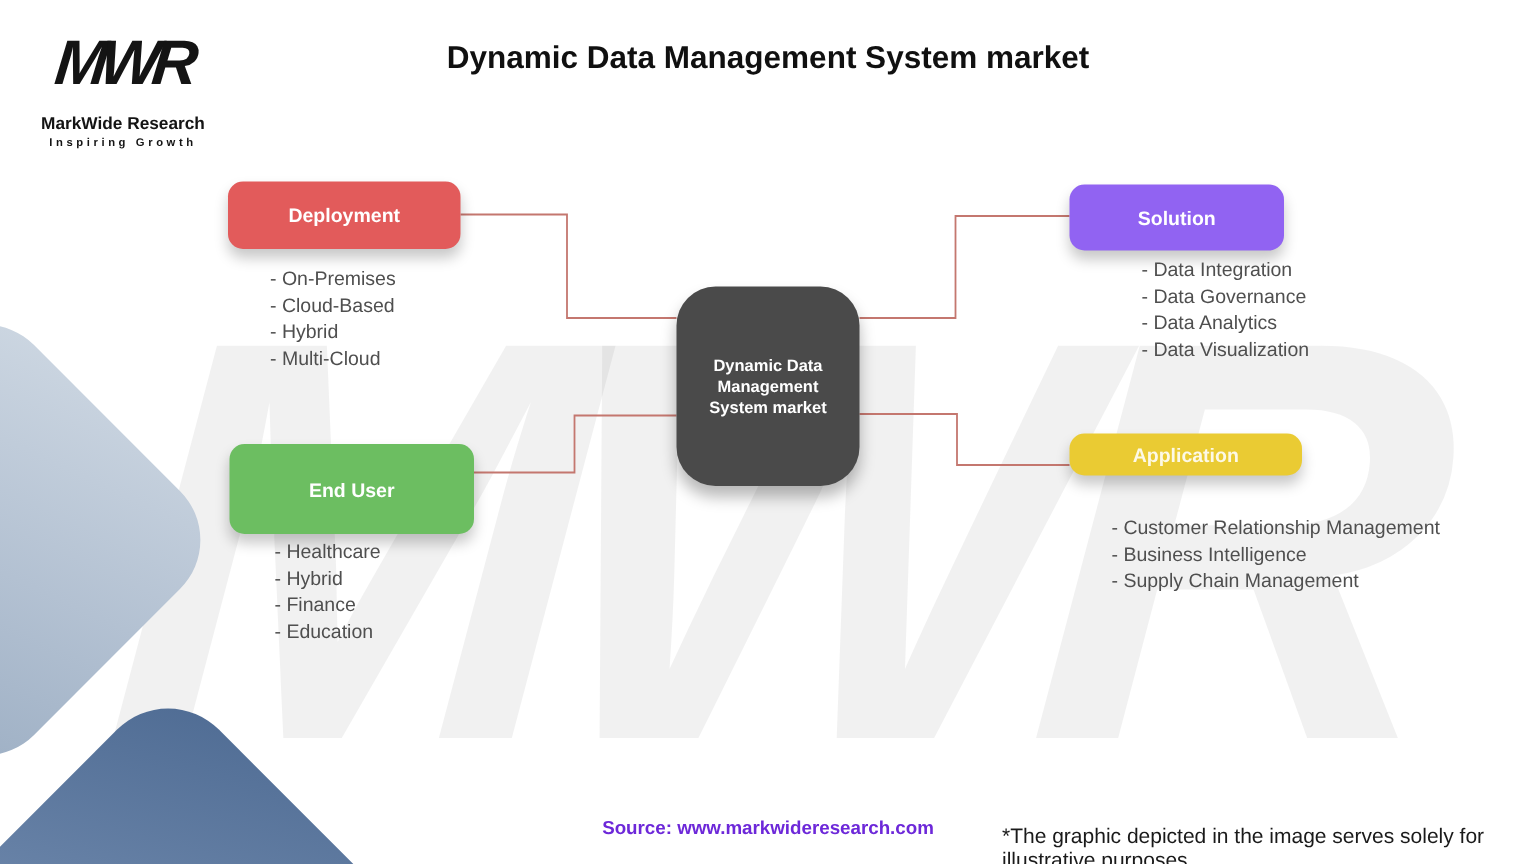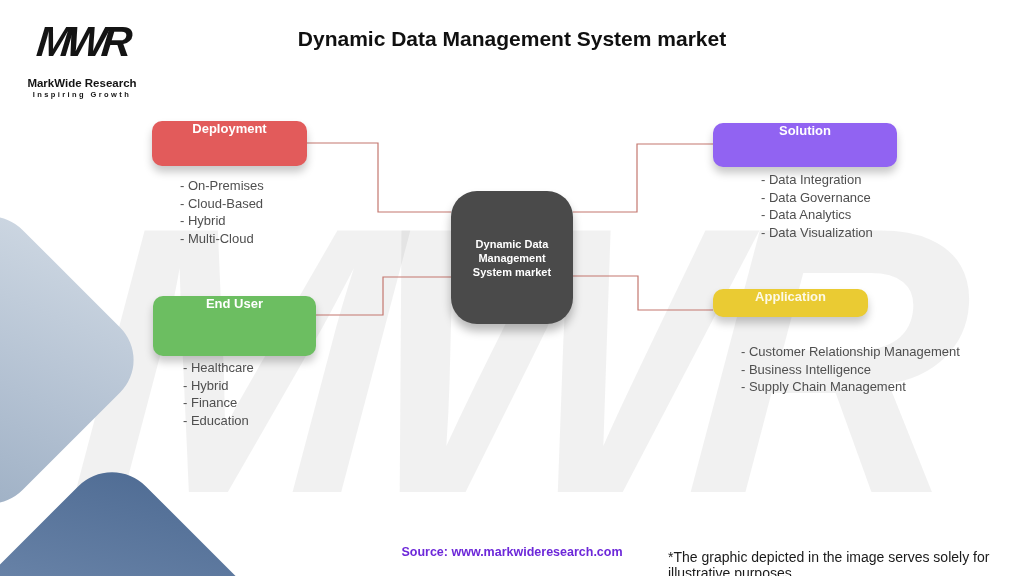--- a/index.html
+++ b/index.html
@@ -60,26 +60,26 @@
     z-index: 3;
   }
 
   
   .connectors { position: absolute; left: 0; top: 0; z-index: 2; }
 
   
   .seg-box {
     position: absolute; z-index: 3;
     border-radius: 10px;
-    display: flex; align-items: flex-start; justify-content: center;
+    display: flex; align-items: center; justify-content: center;
     color: #ffffff; font-size: 13px; font-weight: 700;
     box-shadow: 0 6px 9px rgba(0,0,0,0.22);
   }
   .box-deployment  { left: 152px; top: 121px; width: 155px; height: 45px; background: #e25b5b; }
-  .box-solution    { left: 713px; top: 123px; width: 184px; height: 44px; background: #9163f2; }
+  .box-solution    { left: 713px; top: 123px; width: 143px; height: 44px; background: #9163f2; }
   .box-enduser     { left: 153px; top: 296px; width: 163px; height: 60px; background: #6cbe61; }
   .box-application { left: 713px; top: 289px; width: 155px; height: 28px; background: #eacb33; }
   .box-application .seg-label { color: rgba(255,255,255,0.88); }
 
   .center-node {
     position: absolute; z-index: 3;
     left: 451px; top: 191px; width: 122px; height: 133px;
     background: #4a4a4a; border-radius: 26px;
     display: flex; align-items: center; justify-content: center;
     box-shadow: 0 7px 10px rgba(0,0,0,0.28);

